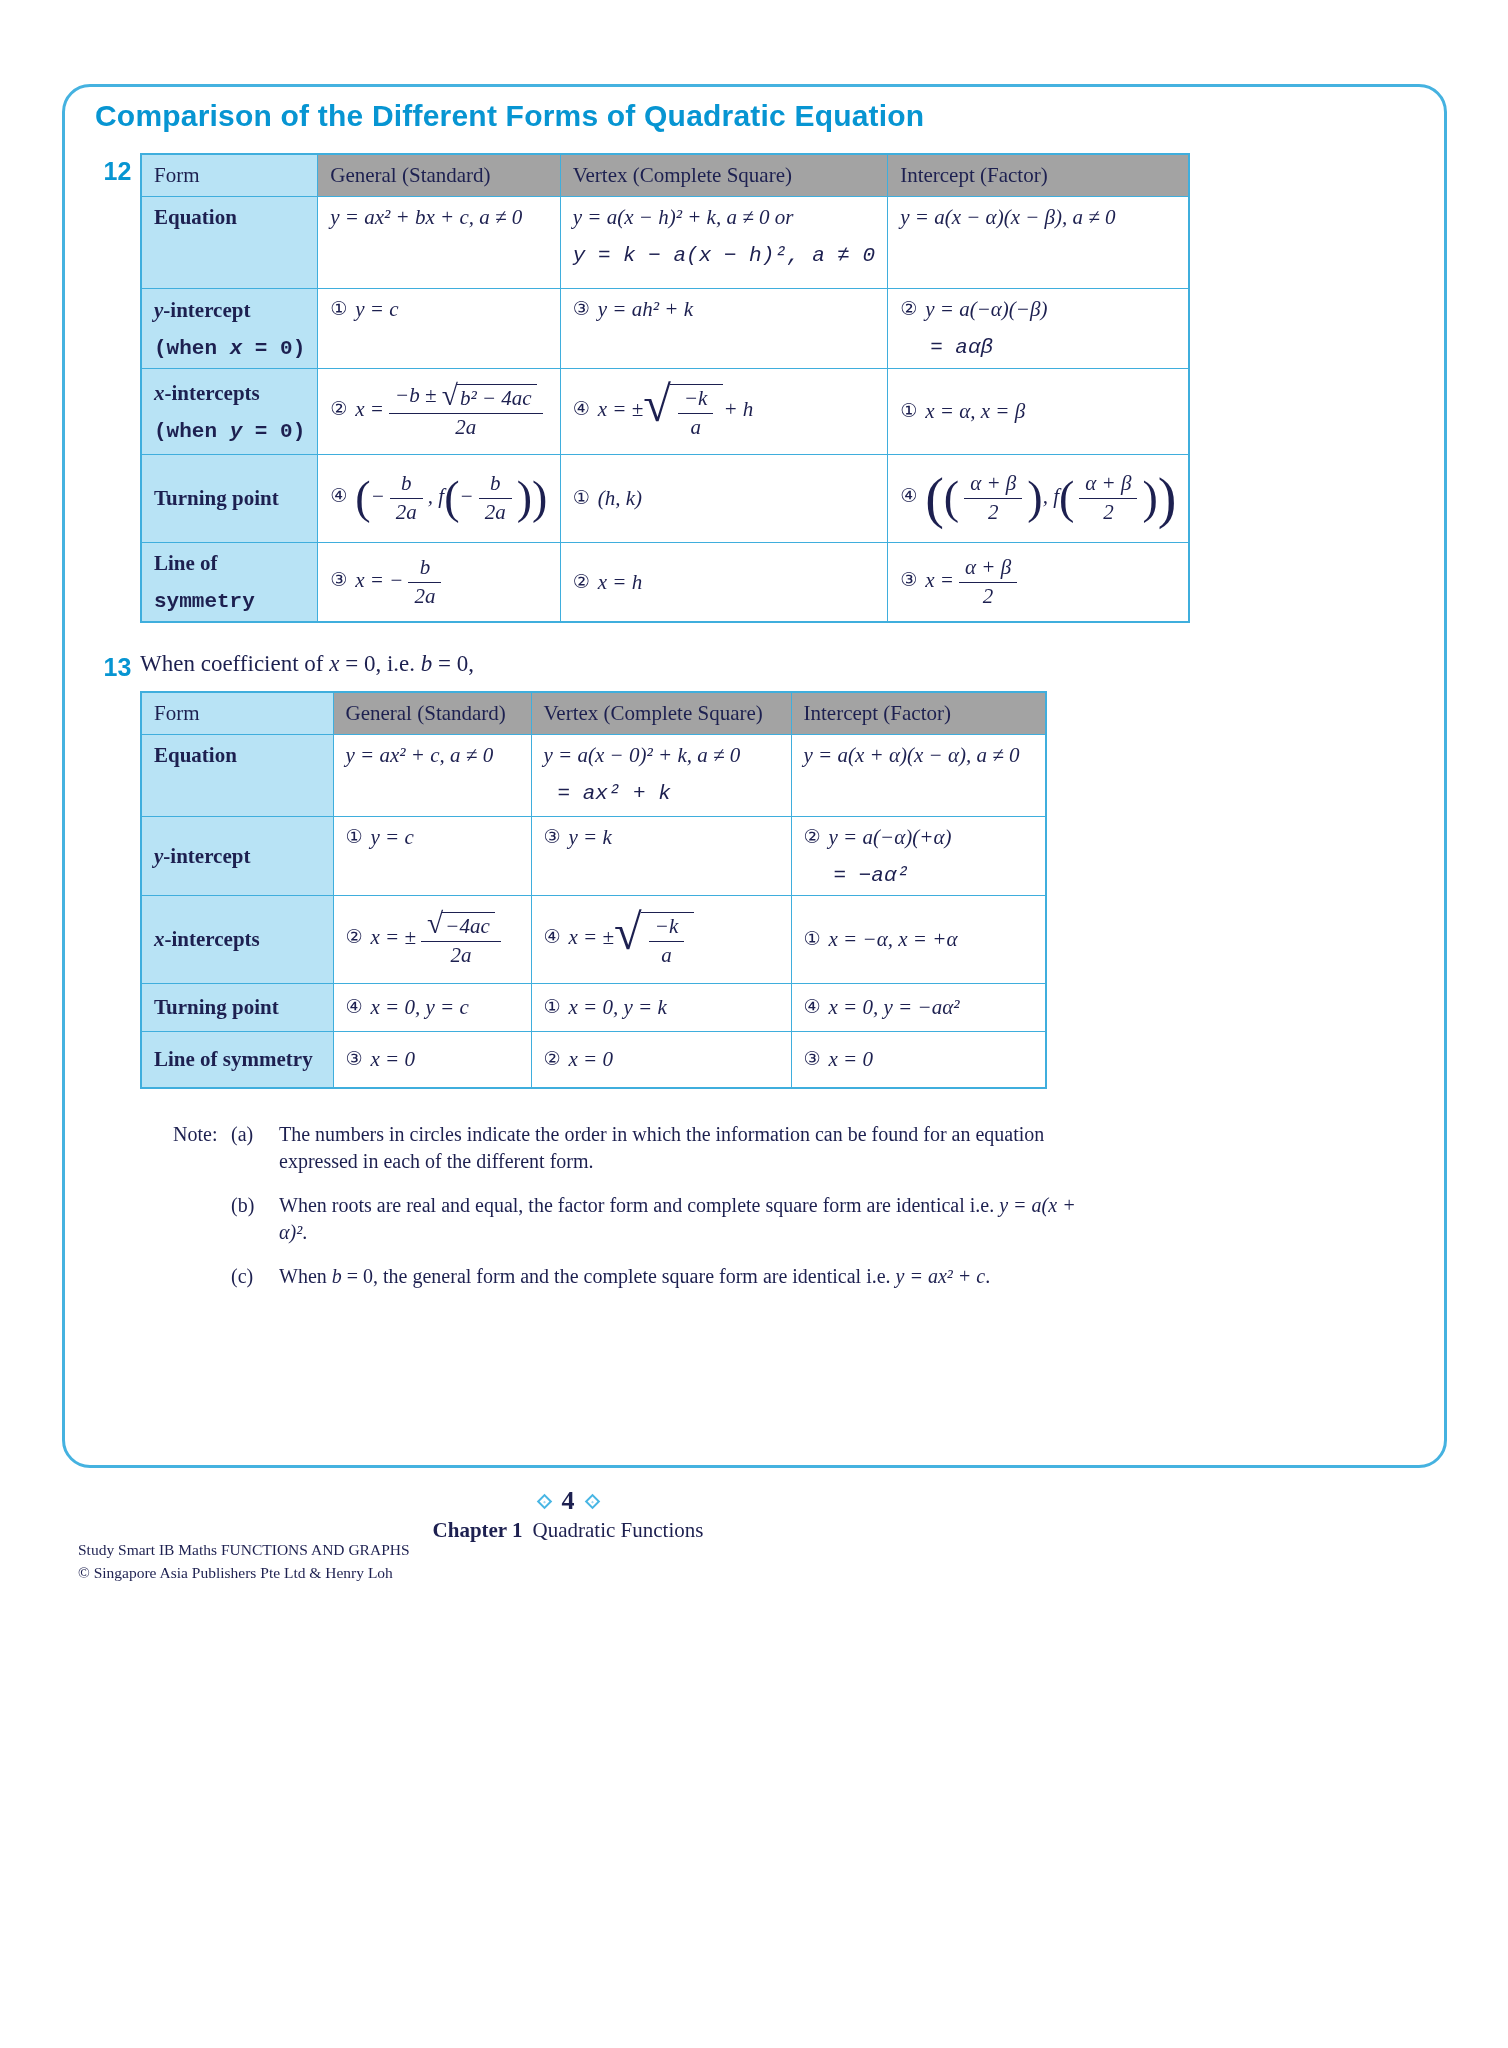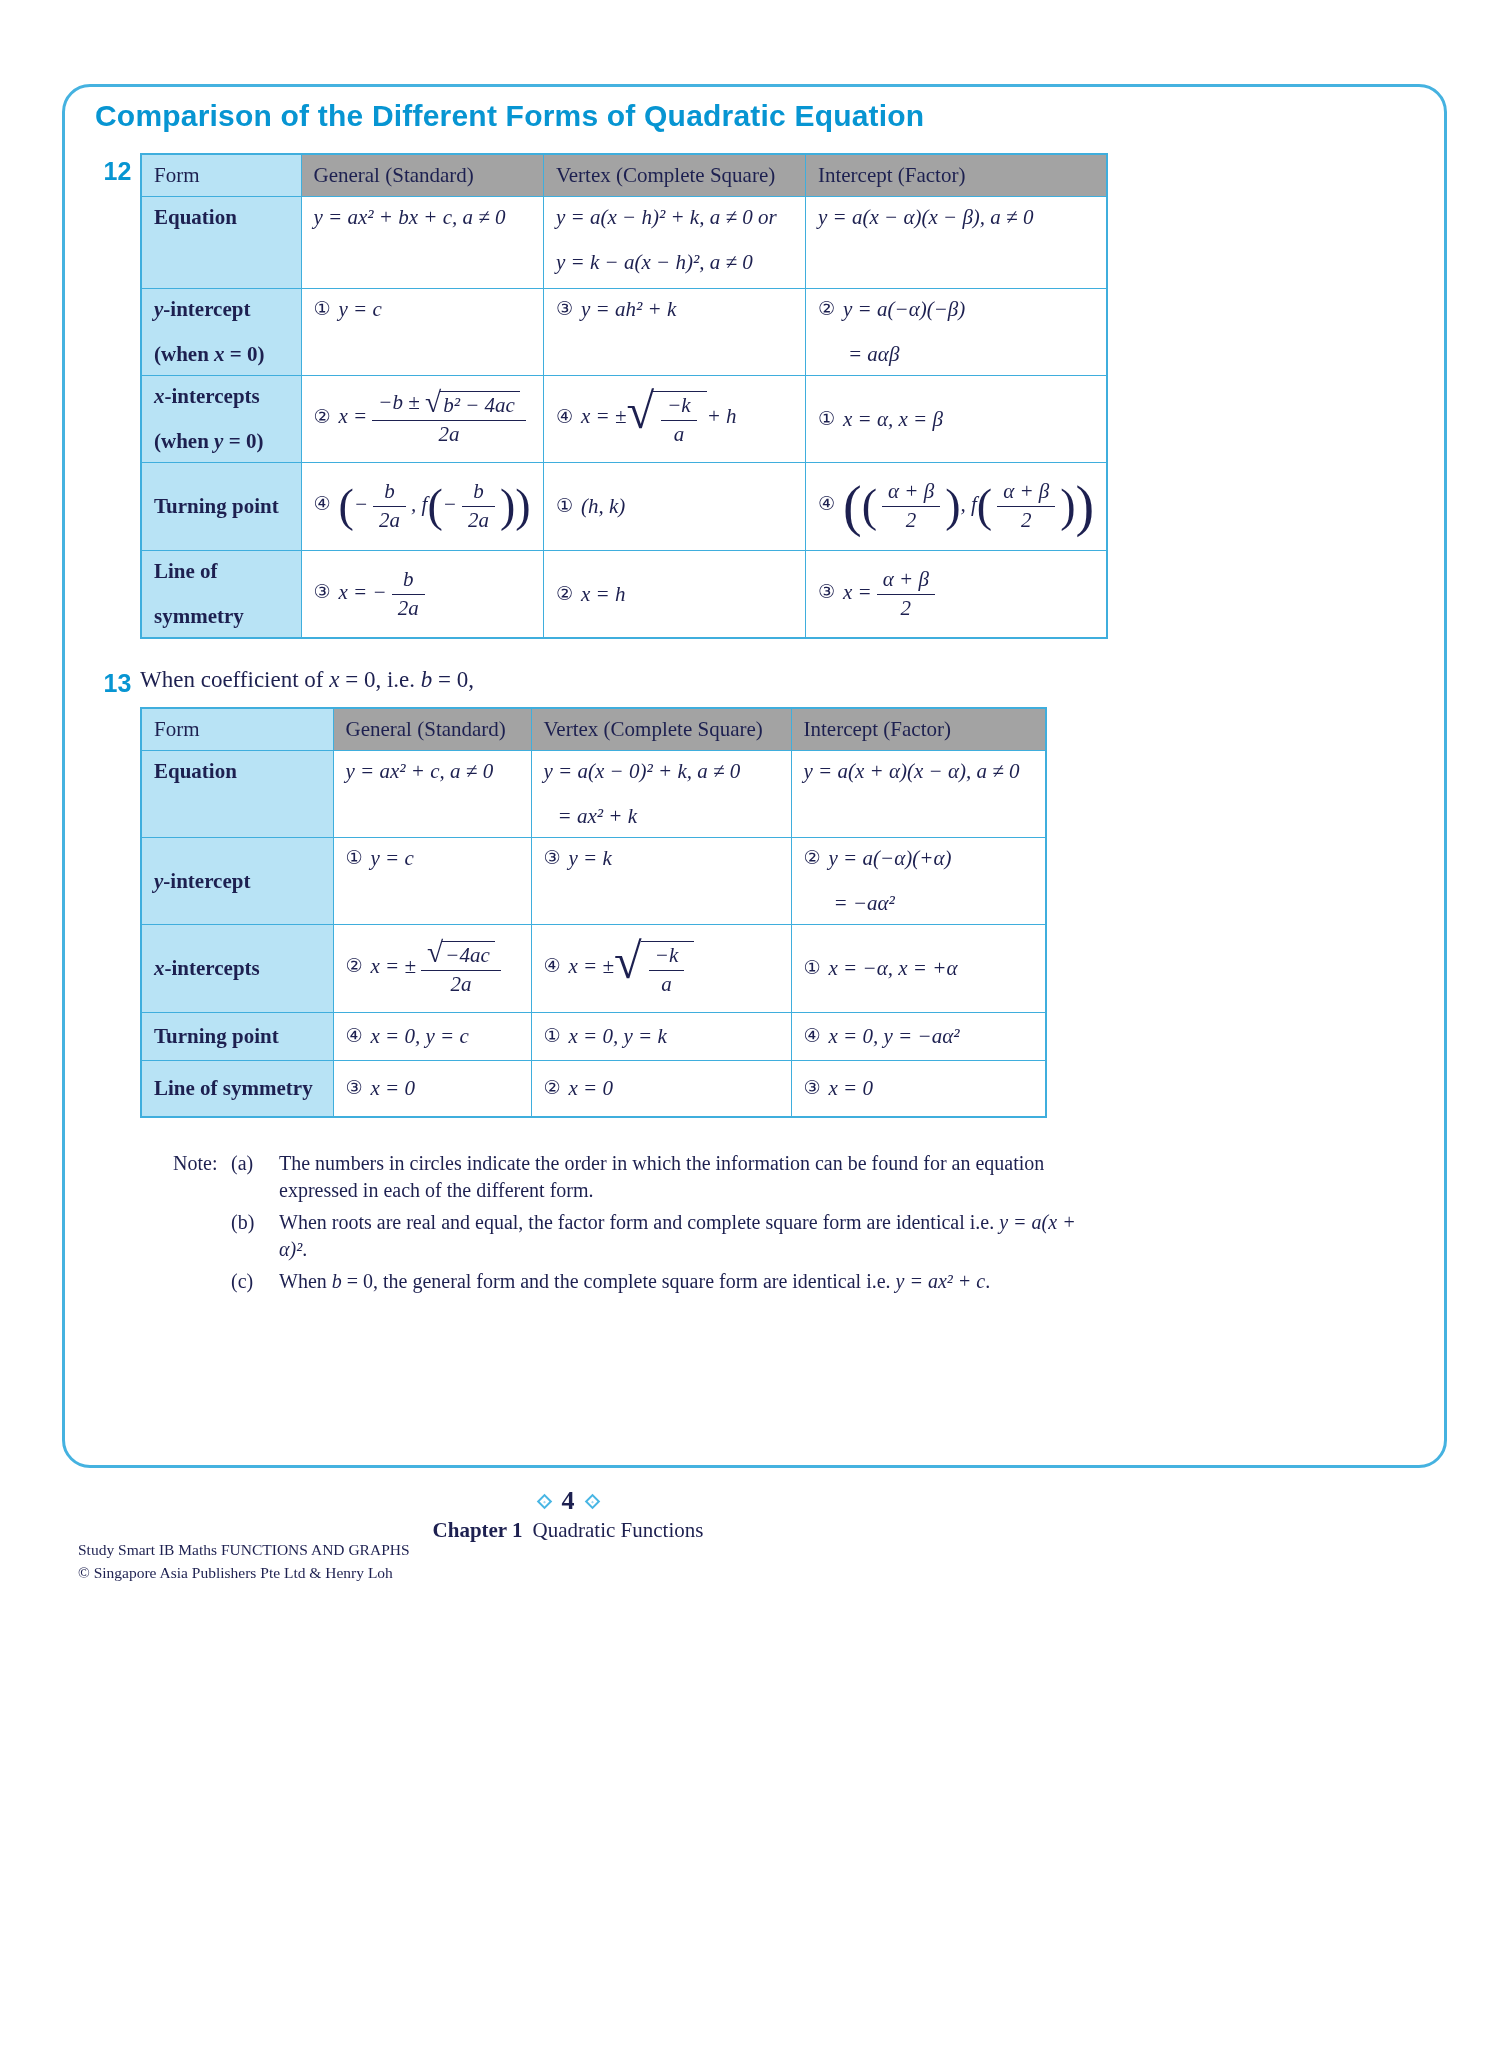--- a/index.html
+++ b/index.html
@@ -46,42 +46,42 @@
   .t12 .r-xint{ height:86px; }
   .t12 .r-tp  { height:88px; }
   .t12 .r-los { height:78px; }
   .t13 .r-eq  { height:82px; }
   .t13 .r-yint{ height:78px; }
   .t13 .r-xint{ height:88px; }
   .t13 .r-tp  { height:48px; }
   .t13 .r-los { height:56px; }
 
   .ln { white-space:nowrap; }
-  .ln + .ln { margin-top:20px; }
+  .ln + .ln { margin-top:14px;font-family:Liberation Mono, monospace; }
   .ind { margin-left:30px; }
   .ind-sm { margin-left:14px; }
   .m { font-style:italic; }
   .circ {
     font-family:"DejaVu Sans",sans-serif; font-style:normal; font-size:19px;
     margin-right:8px; position:relative; top:-1px;
   }
   .frac { display:inline-block; vertical-align:middle; text-align:center; margin:0 5px; line-height:1.12; }
   .frac .num { display:block; padding:0 6px 2px; border-bottom:1.6px solid currentColor; }
   .frac .den { display:block; padding:2px 6px 0; }
   .sqrt { display:inline-flex; align-items:flex-start; vertical-align:middle; }
   .rad { font-style:normal; font-size:1.4em; line-height:0.8; margin-right:-1px; }
   .sqrt.deep .rad { font-size:2.4em; line-height:0.82; }
   .vinc { border-top:1.6px solid currentColor; padding:2px 5px 0 3px; display:inline-block; }
   .bp { font-style:normal; font-size:46px; line-height:0; vertical-align:middle; font-weight:400; }
   .bp.lg { font-size:56px; }
 
   .note {
     display:grid; grid-template-columns:58px 48px 1fr;
     margin:30px 0 0 108px; width:905px; font-size:20px; line-height:1.38;
-    row-gap:2px;
+    row-gap:14px;
   }
   .note .ncell { padding-top:2px; }
 
   .footer-left { position:absolute; left:78px; top:1538px; font-size:15.5px; line-height:1.5; color:#1d2050; }
   .footer-center { position:absolute; left:0; top:1486px; width:1136px; text-align:center; color:#1d2050; }
   .pgline { display:flex; align-items:center; justify-content:center; gap:12px; }
   .pgnum { font-size:26px; font-weight:bold; }
   .pgd { position:relative; display:inline-block; width:11px; height:11px; transform:rotate(45deg); border:2px solid #49b6e4; }
   .pgd::after { content:""; position:absolute; inset:2.5px; background:#9ed7f0; }
   .chline { margin-top:2px; font-size:21px; }

